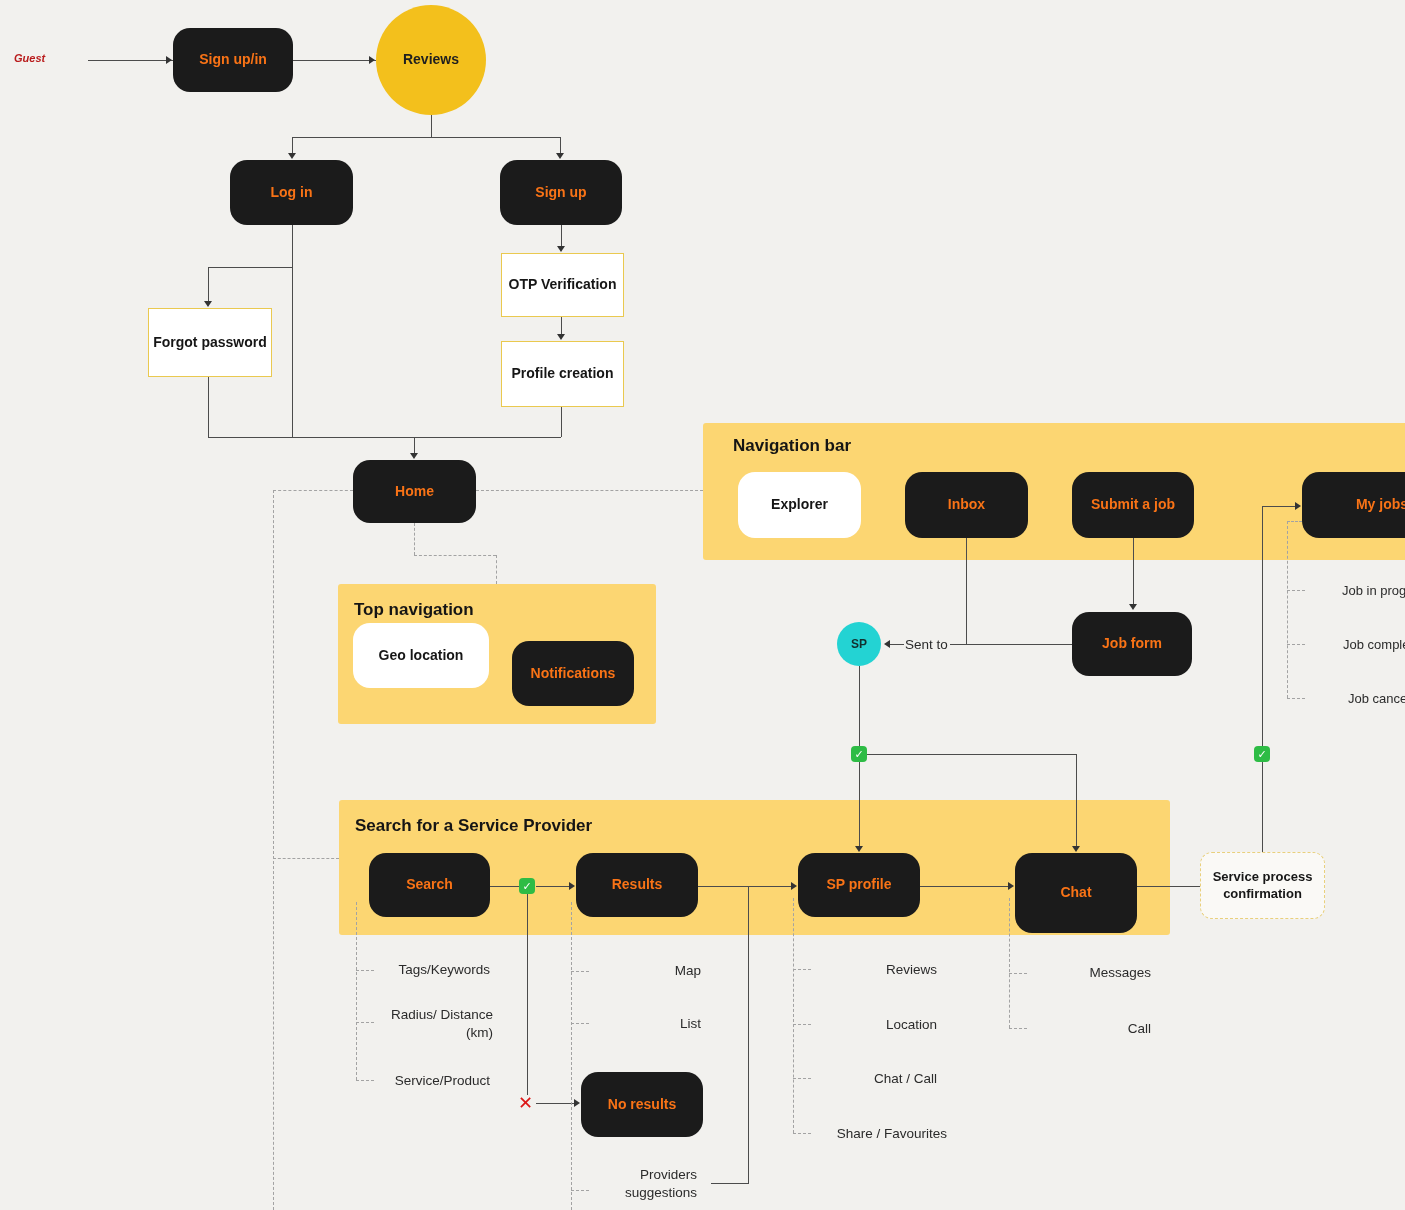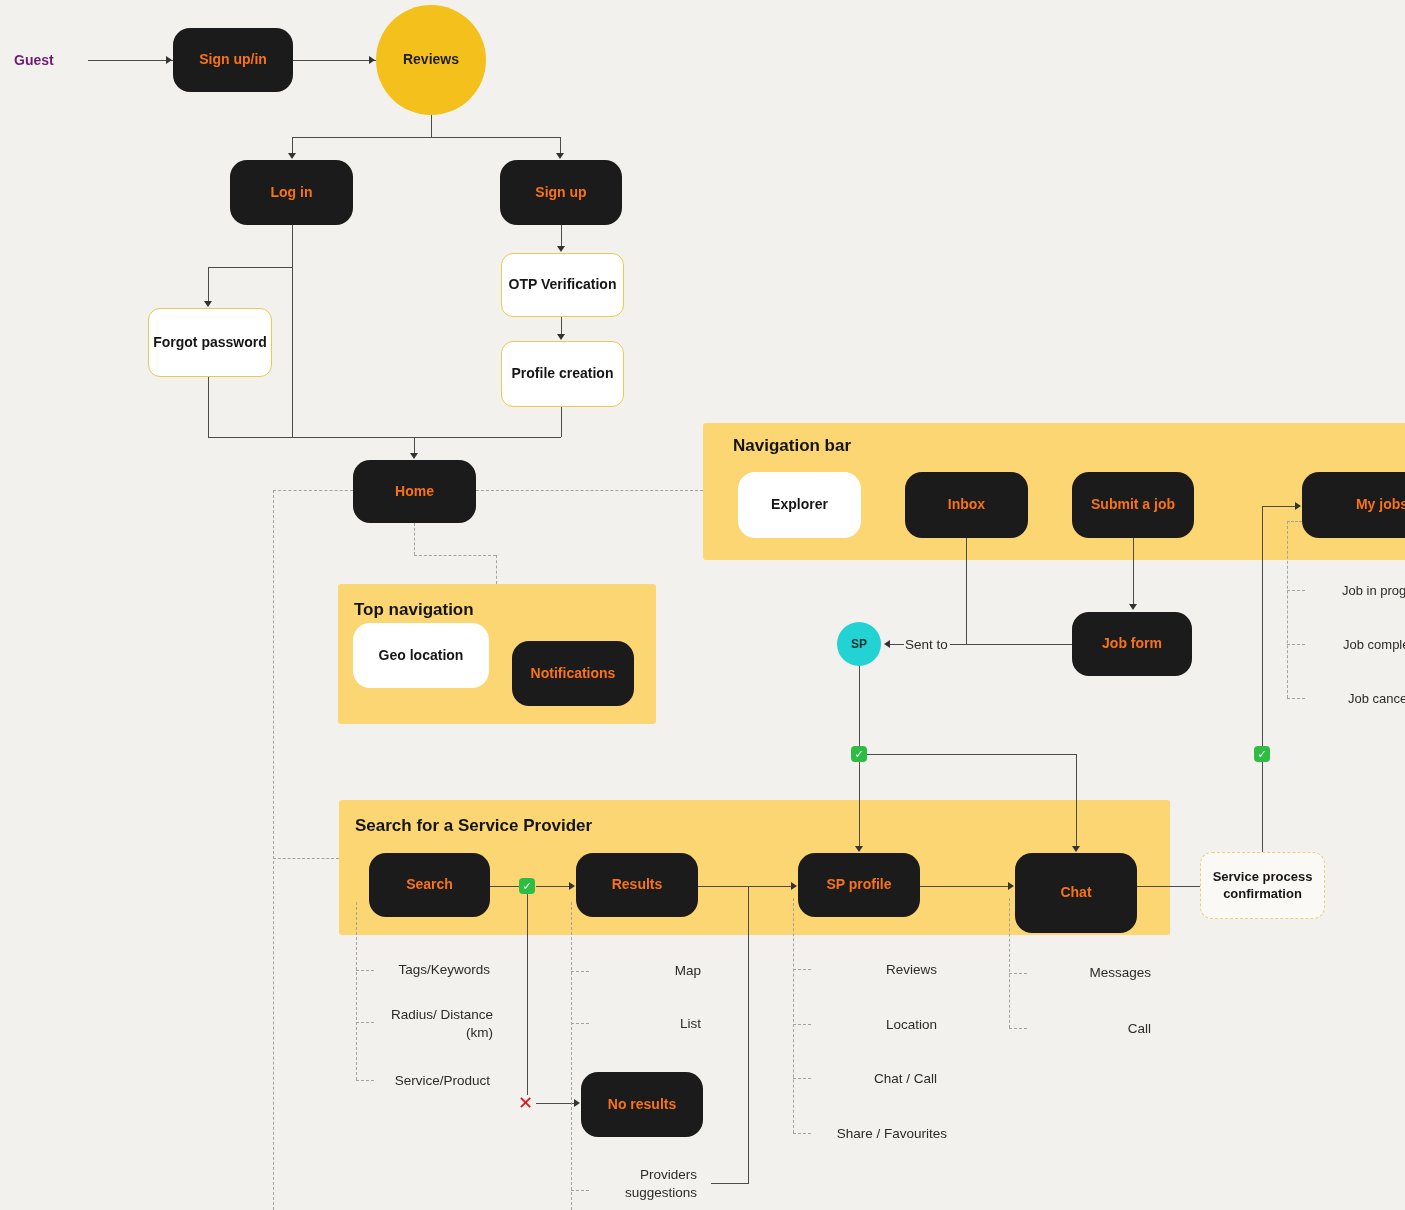--- a/index.html
+++ b/index.html
@@ -4,32 +4,32 @@
 <style>
   html,body{margin:0;padding:0;background:#f2f1ee;}
   .board{position:relative;width:1405px;height:1210px;overflow:hidden;background:#f2f1ee;
          font-family:"Liberation Sans","DejaVu Sans",sans-serif;color:#1b1b1b;}
   .panel{position:absolute;background:#fcd672;border-radius:3px;}
   .ptitle{position:absolute;font-size:17px;font-weight:700;color:#151515;white-space:nowrap;}
   .node{position:absolute;display:flex;align-items:center;justify-content:center;text-align:center;
         font-weight:700;font-size:14px;border-radius:17px;line-height:1.25;}
   .black{background:#1b1b1b;color:#f97316;}
   .white{background:#ffffff;color:#161616;}
-  .outline{background:#ffffff;border:1.5px solid #eac94f;color:#161616;border-radius:12px;}
+  .outline{background:#ffffff;border:1.5px solid #eac94f;color:#161616;border-radius:0;}
   .dashedbox{background:#faf9f6;border:1.5px dashed #e9d07c;color:#161616;border-radius:12px;font-size:13px;}
   .circle{border-radius:50%;}
   .hl{position:absolute;height:0;border-top:1.5px solid #4c4c4c;}
   .vl{position:absolute;width:0;border-left:1.5px solid #4c4c4c;}
   .dhl{position:absolute;height:0;border-top:1.5px dashed #a3a3a3;}
   .dvl{position:absolute;width:0;border-left:1.5px dashed #a3a3a3;}
   .ar{position:absolute;width:0;height:0;border-top:4px solid transparent;border-bottom:4px solid transparent;border-left:6px solid #333;}
   .al{position:absolute;width:0;height:0;border-top:4px solid transparent;border-bottom:4px solid transparent;border-right:6px solid #333;}
   .ad{position:absolute;width:0;height:0;border-left:4px solid transparent;border-right:4px solid transparent;border-top:6px solid #333;}
   .slabel{position:absolute;font-size:13.5px;color:#2b2b2b;text-align:right;line-height:1.35;}
-  .flabel{position:absolute;font-size:14px;font-weight:700;color:#701a75;white-space:nowrap;}
+  .flabel{position:absolute;font-size:11px;font-weight:700;color:#b91c1c;white-space:nowrap;font-style:italic;}
   .jlabel{position:absolute;font-size:13px;color:#2b2b2b;white-space:nowrap;}
   .check{position:absolute;width:16px;height:16px;background:#2ebc45;border-radius:4px;color:#fff;
          font-size:11px;font-weight:700;display:flex;align-items:center;justify-content:center;}
   .check::before{content:"✓";}
   .cross{position:absolute;color:#dc1717;font-size:18px;font-weight:700;line-height:18px;}
   .cross::before{content:"✕";}
 </style>
 </head>
 <body>
 

